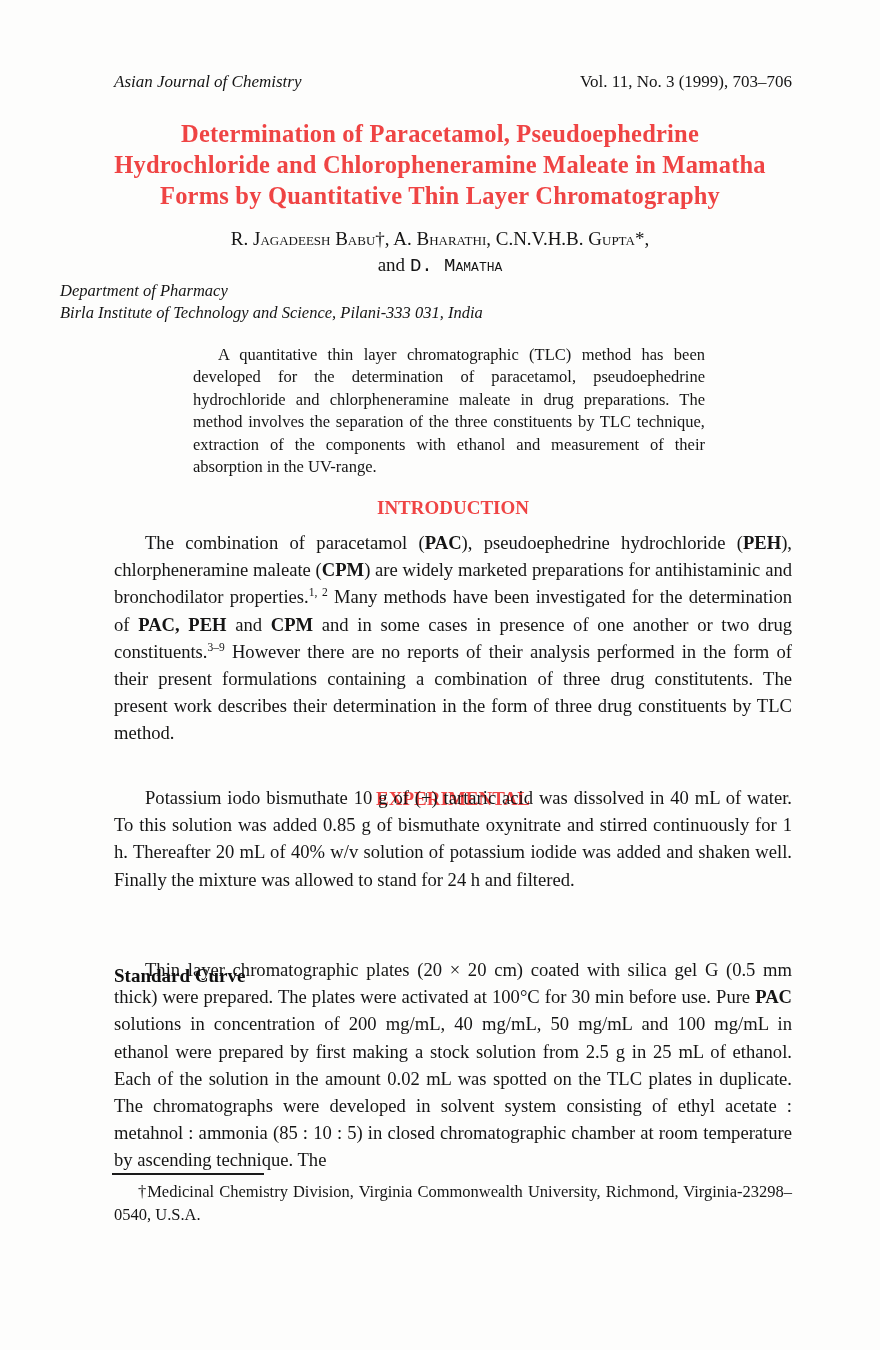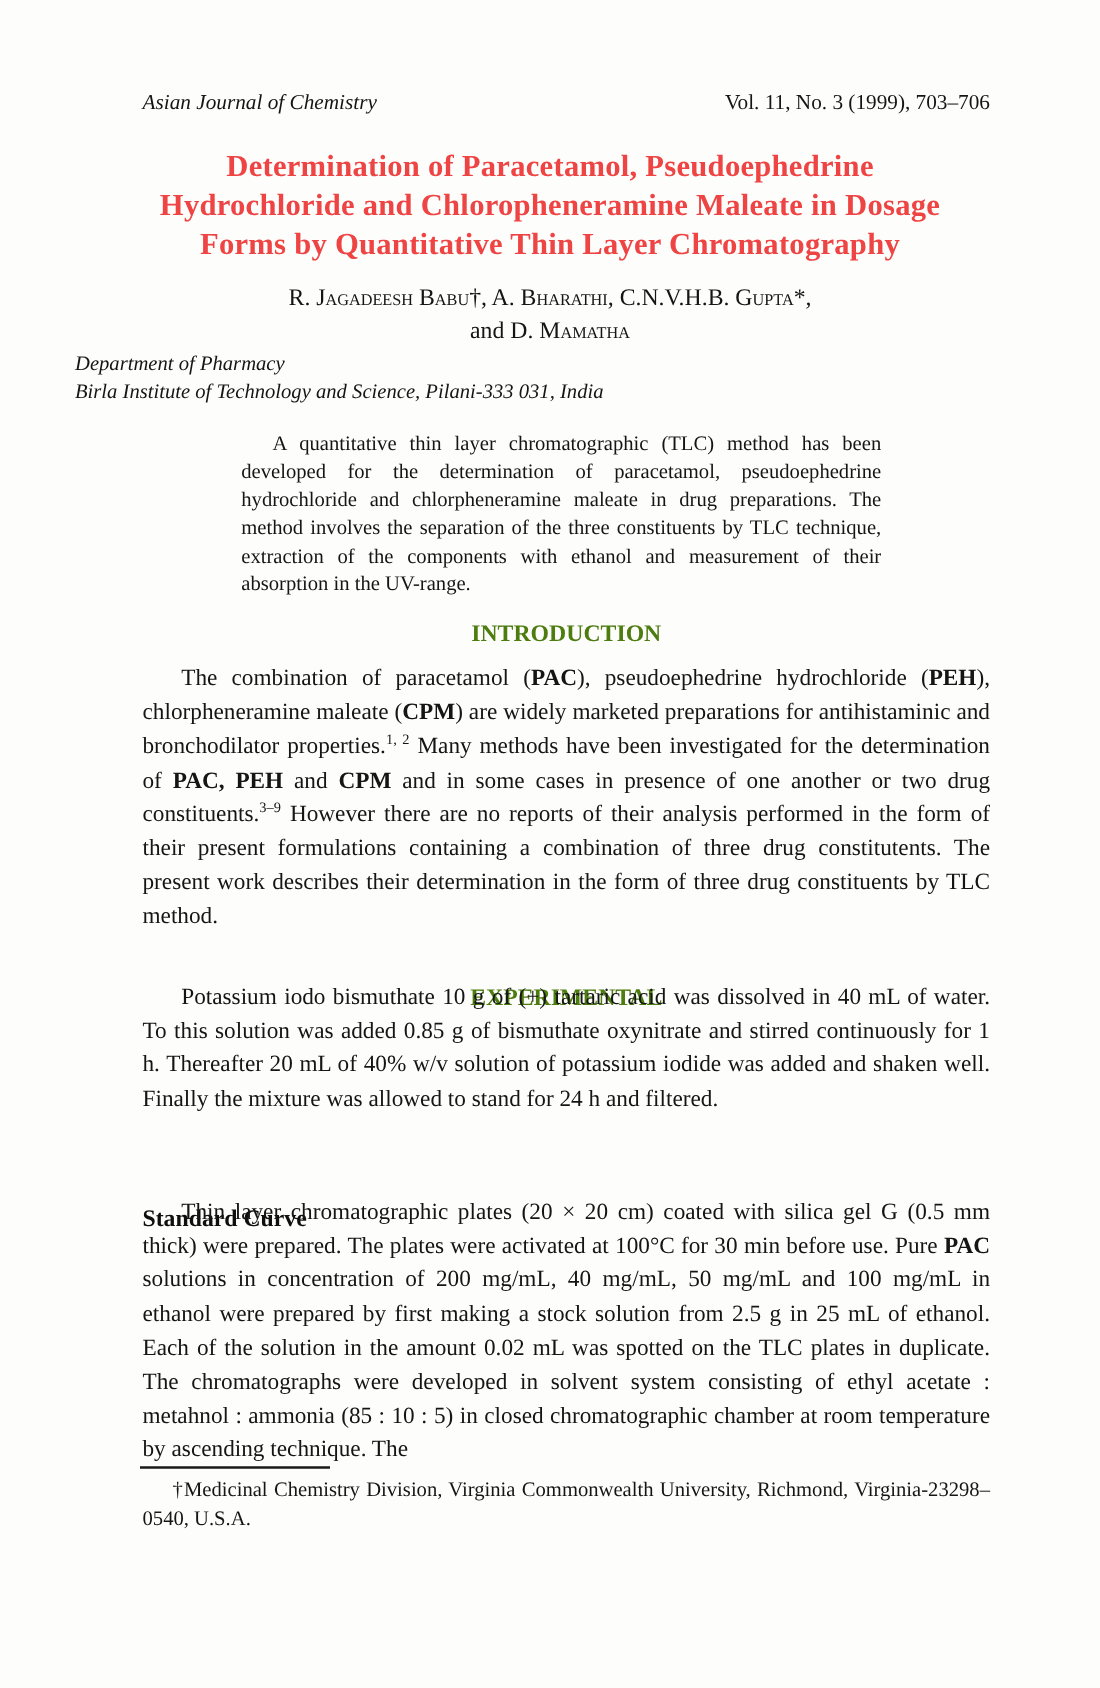--- a/index.html
+++ b/index.html
@@ -43,21 +43,21 @@
   
   .abstract{
     position:absolute;top:344px;left:193px;width:512px;
     font-size:16.5px;line-height:22.4px;
     text-align:justify;text-indent:25px;
   }
 
   
   .secheading{
     position:absolute;left:114px;width:678px;
-    text-align:center;font-weight:bold;font-size:19px;color:#4d7c0f;
+    text-align:center;font-weight:bold;font-size:19px;color:#ef4444;
   }
   .subheading{
     position:absolute;left:114px;width:678px;
     text-align:left;font-weight:bold;font-size:19px;color:#0f0f0f;margin-top:42px;
   }
 
   
   .bodypara{
     position:absolute;left:114px;width:678px;
     font-size:18.6px;line-height:27.2px;
@@ -88,27 +88,27 @@
 
 <div class="page">
 
   <div class="runhead">
     <span class="journal">Asian Journal of Chemistry</span>
     <span class="issue">Vol. 11, No. 3 (1999), 703–706</span>
   </div>
 
   <div class="title">
     <div>Determination of Paracetamol, Pseudoephedrine</div>
-    <div>Hydrochloride and Chloropheneramine Maleate in Dosage</div>
+    <div>Hydrochloride and Chloropheneramine Maleate in Mamatha</div>
     <div>Forms by Quantitative Thin Layer Chromatography</div>
   </div>
 
   <div class="authors">
     <div class="sc">R. Jagadeesh Babu†, A. Bharathi, C.N.V.H.B. Gupta*,</div>
-    <div><span>and </span><span style="font-variant: small-caps;">D. Mamatha</span></div>
+    <div><span>and </span><span style="font-variant: small-caps; font-family: Liberation Mono, monospace;">D. Mamatha</span></div>
   </div>
 
   <div class="affil">
     <div>Department of Pharmacy</div>
     <div>Birla Institute of Technology and Science, Pilani-333 031, India</div>
   </div>
 
   <div class="abstract">A quantitative thin layer chromatographic (TLC) method has been developed for the determination of paracetamol, pseudoephedrine hydrochloride and chlorpheneramine maleate in drug preparations. The method involves the separation of the three constituents by TLC technique, extraction of the components with ethanol and measurement of their absorption in the UV-range.</div>
 
   <div class="secheading" style="top:497px;">INTRODUCTION</div>

